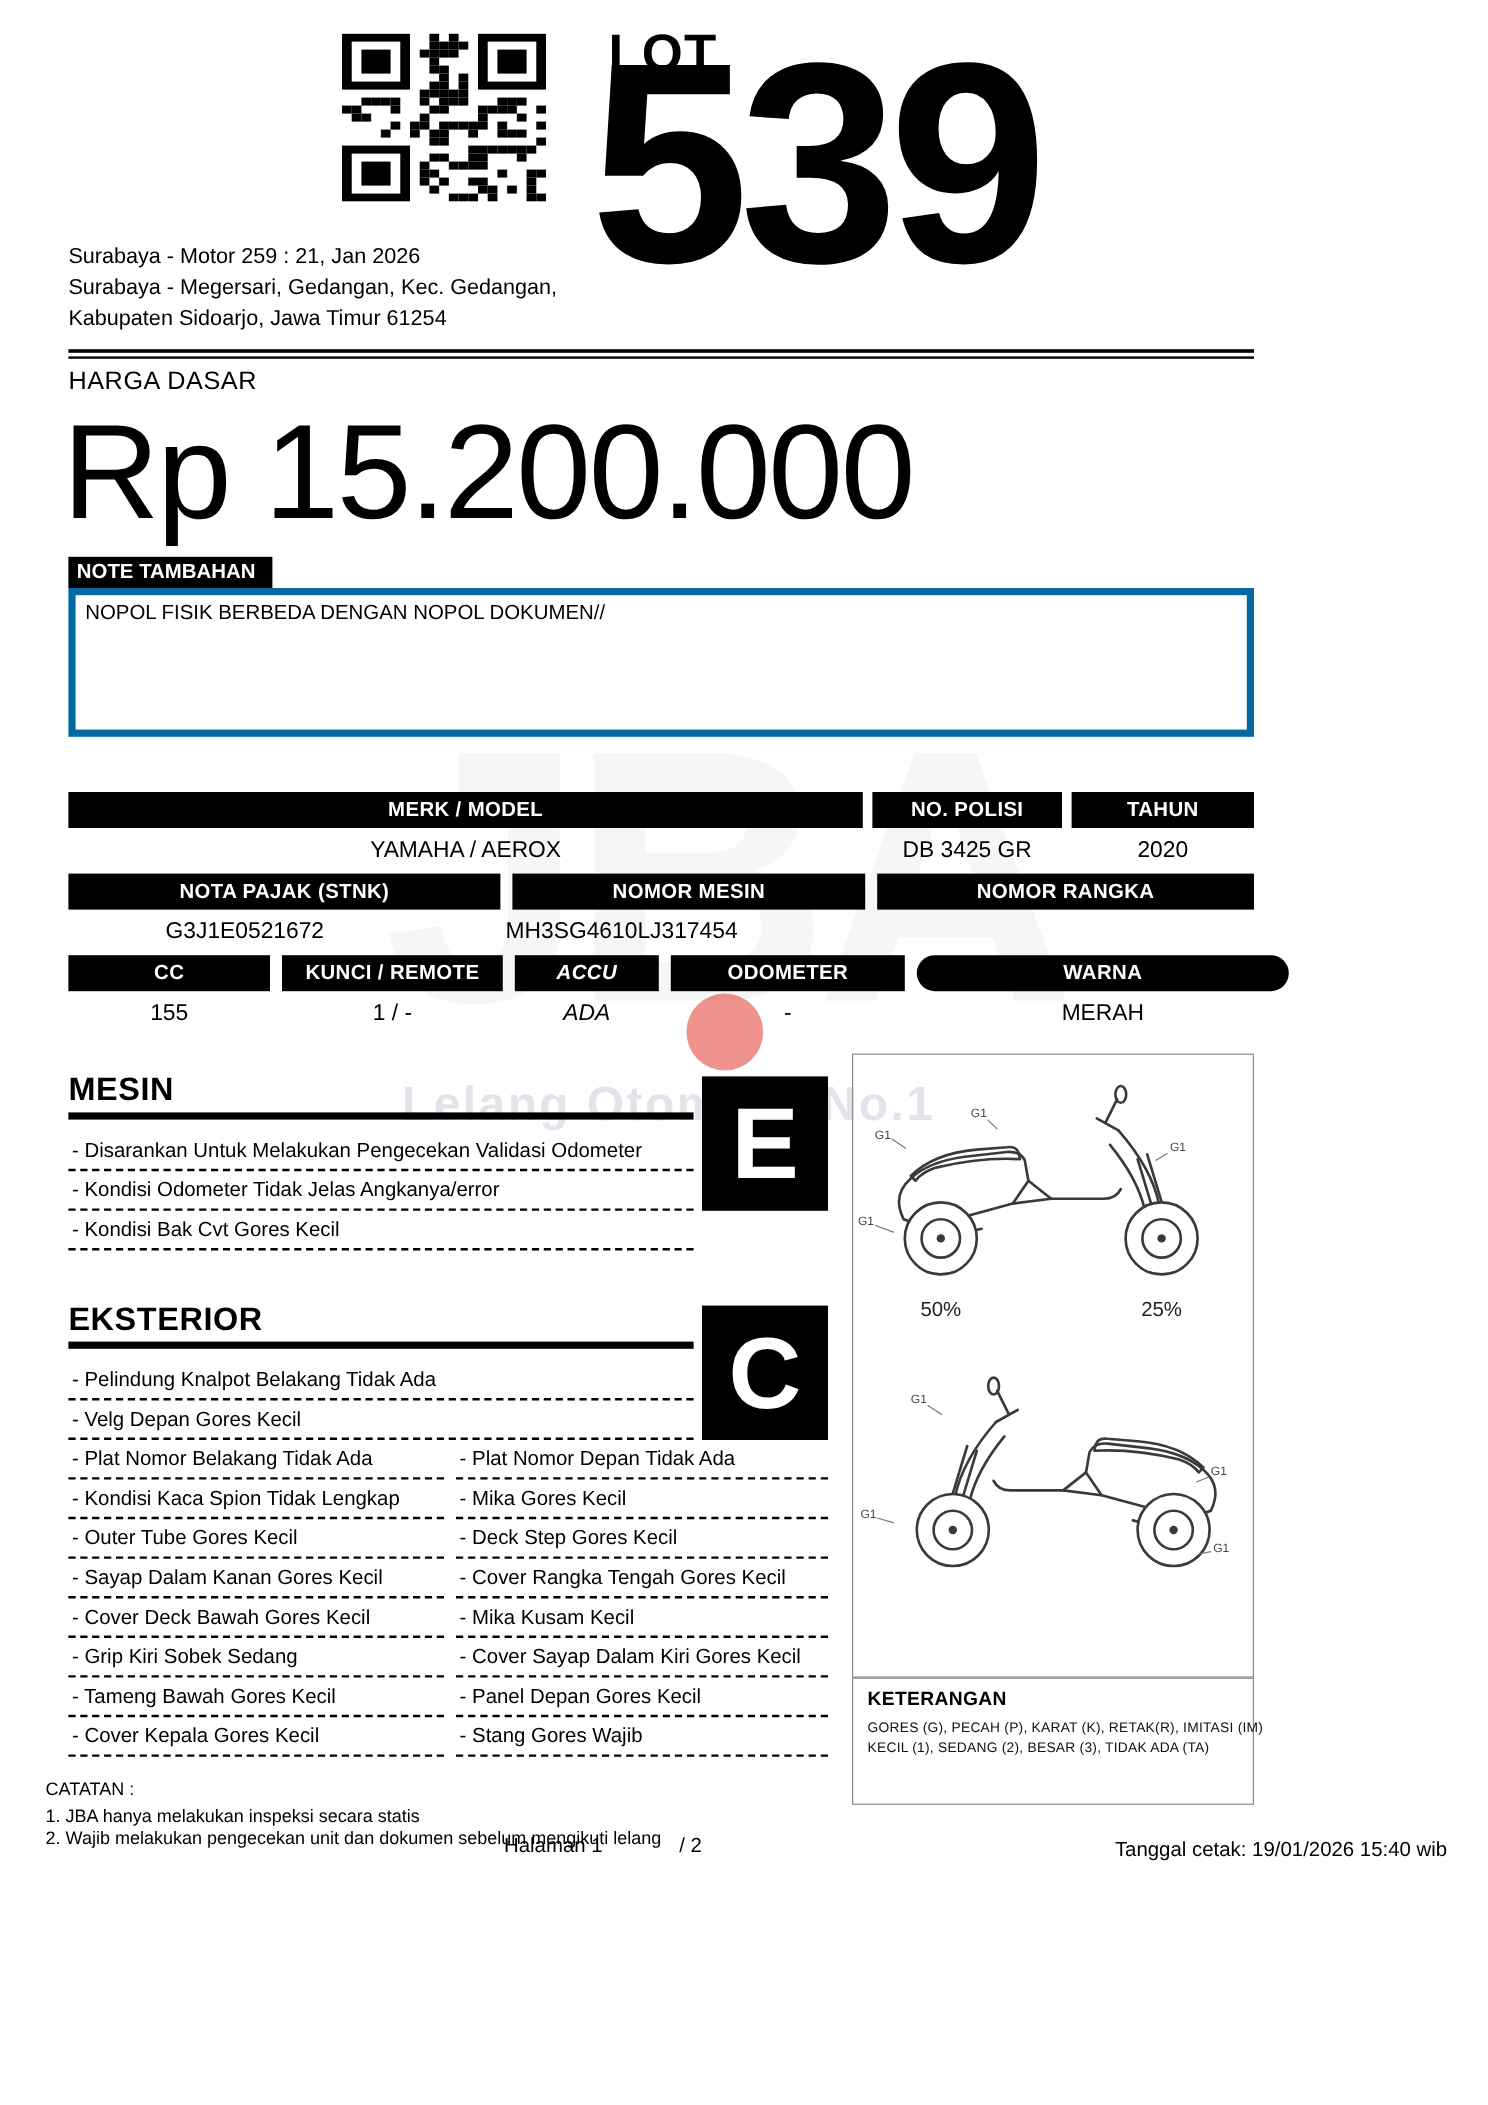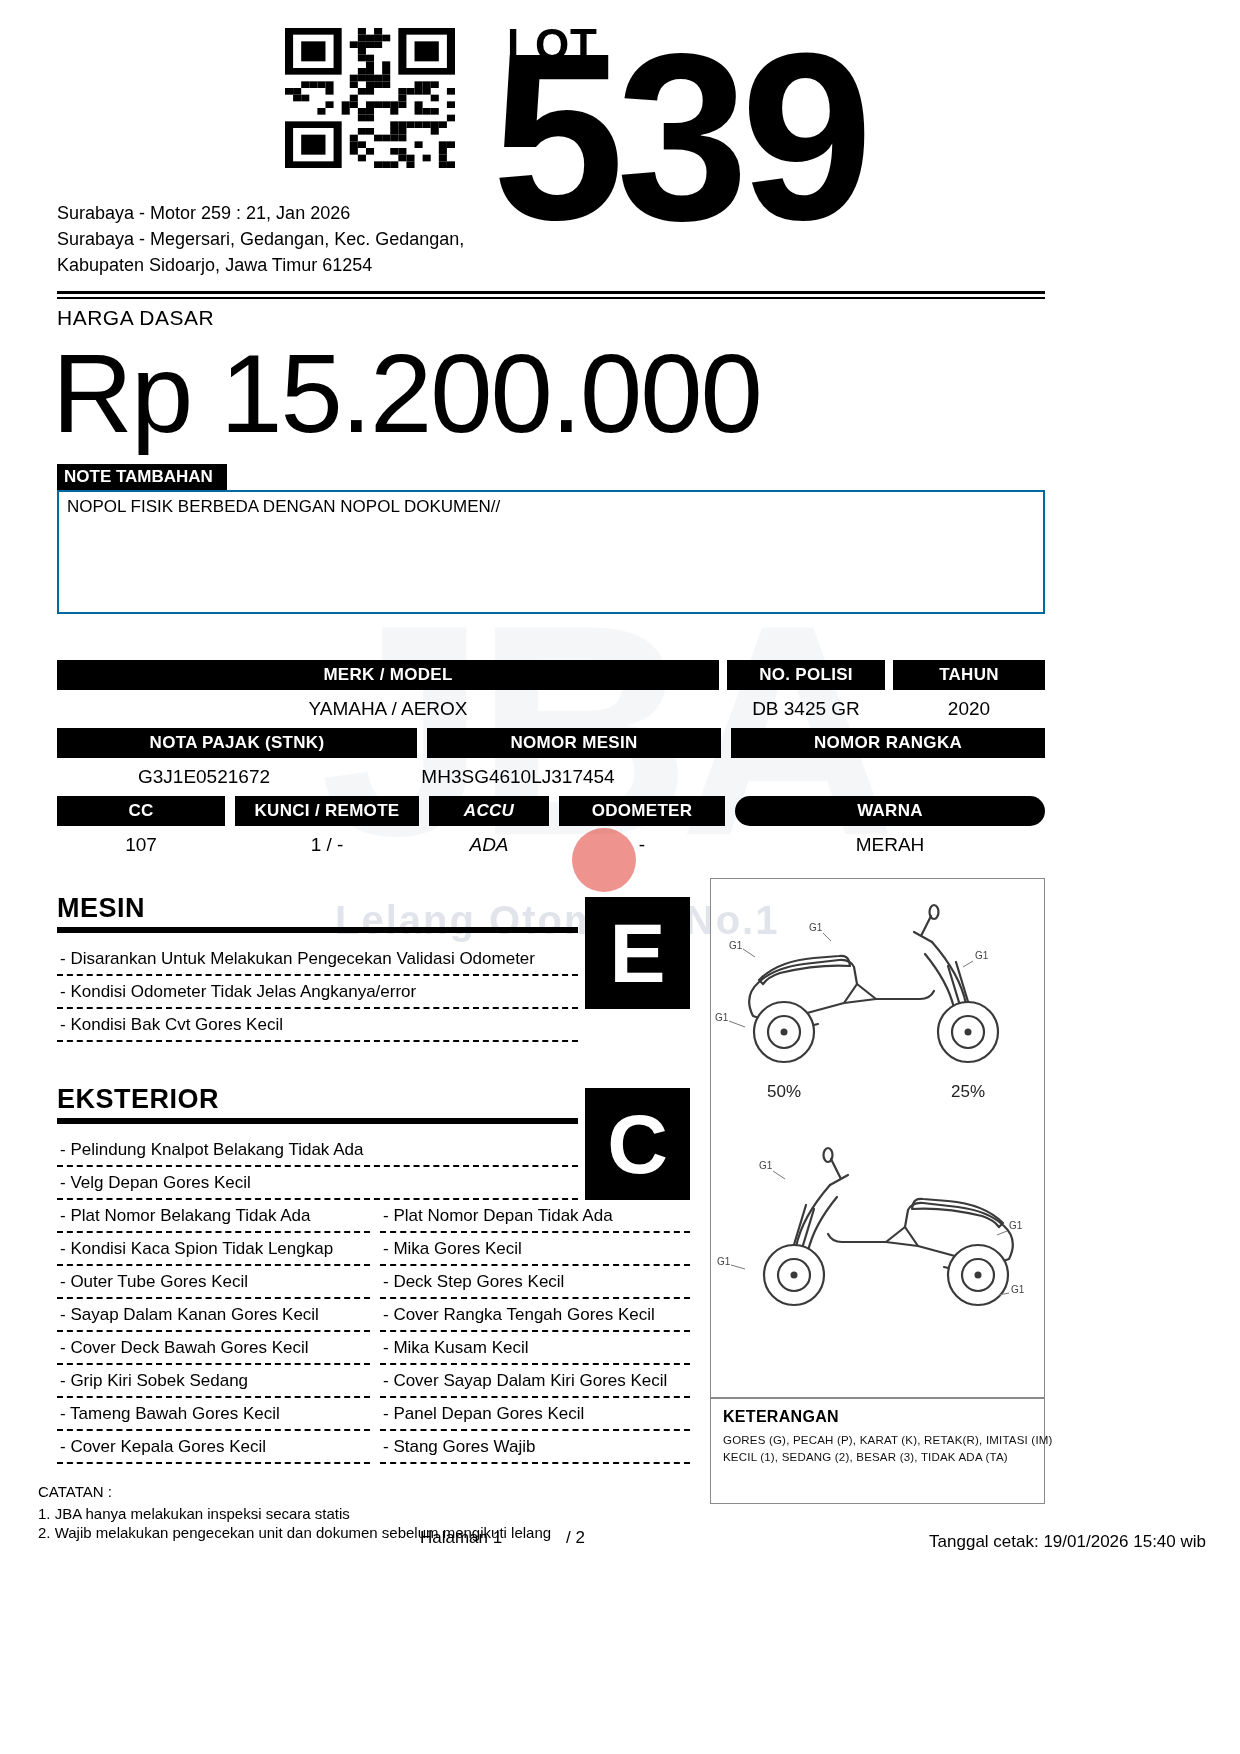--- a/index.html
+++ b/index.html
@@ -30,34 +30,34 @@
   .rule { left:57px; top:291px; width:988px; height:8px;
     border-top:3px solid #000; border-bottom:2px solid #000; }
 
   
   .harga-label { left:57px; top:306px; font-size:21px; letter-spacing:0.5px; }
   .harga-value { left:52px; top:338px; font-size:112px; font-weight:400; letter-spacing:-2px; line-height:1; }
 
   
   .note-label { left:57px; top:464px; background:#000; color:#fff; font-weight:700;
     font-size:17px; line-height:26px; padding:0 14px 0 7px; }
-  .note-box { left:57px; top:490px; width:988px; height:124px; border:2px solid #0369a1;
+  .note-box { left:57px; top:490px; width:988px; height:124px; border:6px solid #0369a1;
     padding:4px 8px; font-size:17px; line-height:22px; }
 
   
   .vtable { left:57px; top:660px; width:988px; }
   .vrow { display:flex; }
   .r1 { gap:8px; } .r2 { gap:10px; } .r3 { gap:10px; }
   .vrow .cell { flex:0 0 auto; text-align:center; }
   .hdr .cell { background:#000; color:#fff; font-weight:700; font-size:17px;
     height:30px; line-height:30px; letter-spacing:0.3px; }
   .val .cell { height:38px; line-height:38px; font-size:19px; }
   .w662{width:662px;} .w158{width:158px;} .w152{width:152px;}
   .w360{width:360px;} .w294{width:294px;} .w314{width:314px;}
-  .w168{width:168px;} .w184{width:184px;} .w120{width:120px;font-style:italic;} .w166{width:166px;} .w310c{width:310px;border-radius:15px;}
+  .w168{width:168px;} .w184{width:184px;} .w120{width:120px;font-style:italic;} .w166{width:195px;} .w310c{width:310px;border-radius:15px;}
 
   
   .section { position:absolute; width:633px; }
   .sec-mesin { left:57px; top:891px; }
   .sec-eks  { left:57px; top:1082px; }
   .sec-title { font-size:27px; font-weight:700; line-height:34px; letter-spacing:0.5px; }
   .sec-bar { width:521px; height:6px; background:#000; margin-top:2px; }
   .grade { position:absolute; top:6px; right:0; width:105px; height:112px; background:#000;
     color:#fff; display:flex; align-items:center; justify-content:center;
     font-size:84px; font-weight:700; }
@@ -259,21 +259,21 @@
         <div class="cell w314">MH3SG4610LJ317454</div>
       </div>
       <div class="vrow hdr r3">
         <div class="cell w168">CC</div>
         <div class="cell w184">KUNCI / REMOTE</div>
         <div class="cell w120">ACCU</div>
         <div class="cell w166">ODOMETER</div>
         <div class="cell w310c">WARNA</div>
       </div>
       <div class="vrow val r3">
-        <div class="cell w168">107</div>
+        <div class="cell w168">155</div>
         <div class="cell w184">1 / -</div>
         <div class="cell w120">ADA</div>
         <div class="cell w166">-</div>
         <div class="cell w310c">MERAH</div>
       </div>
     </div>
 
     <div class="section sec-mesin">
       <div class="sec-title">MESIN</div>
       <div class="sec-bar"></div>

